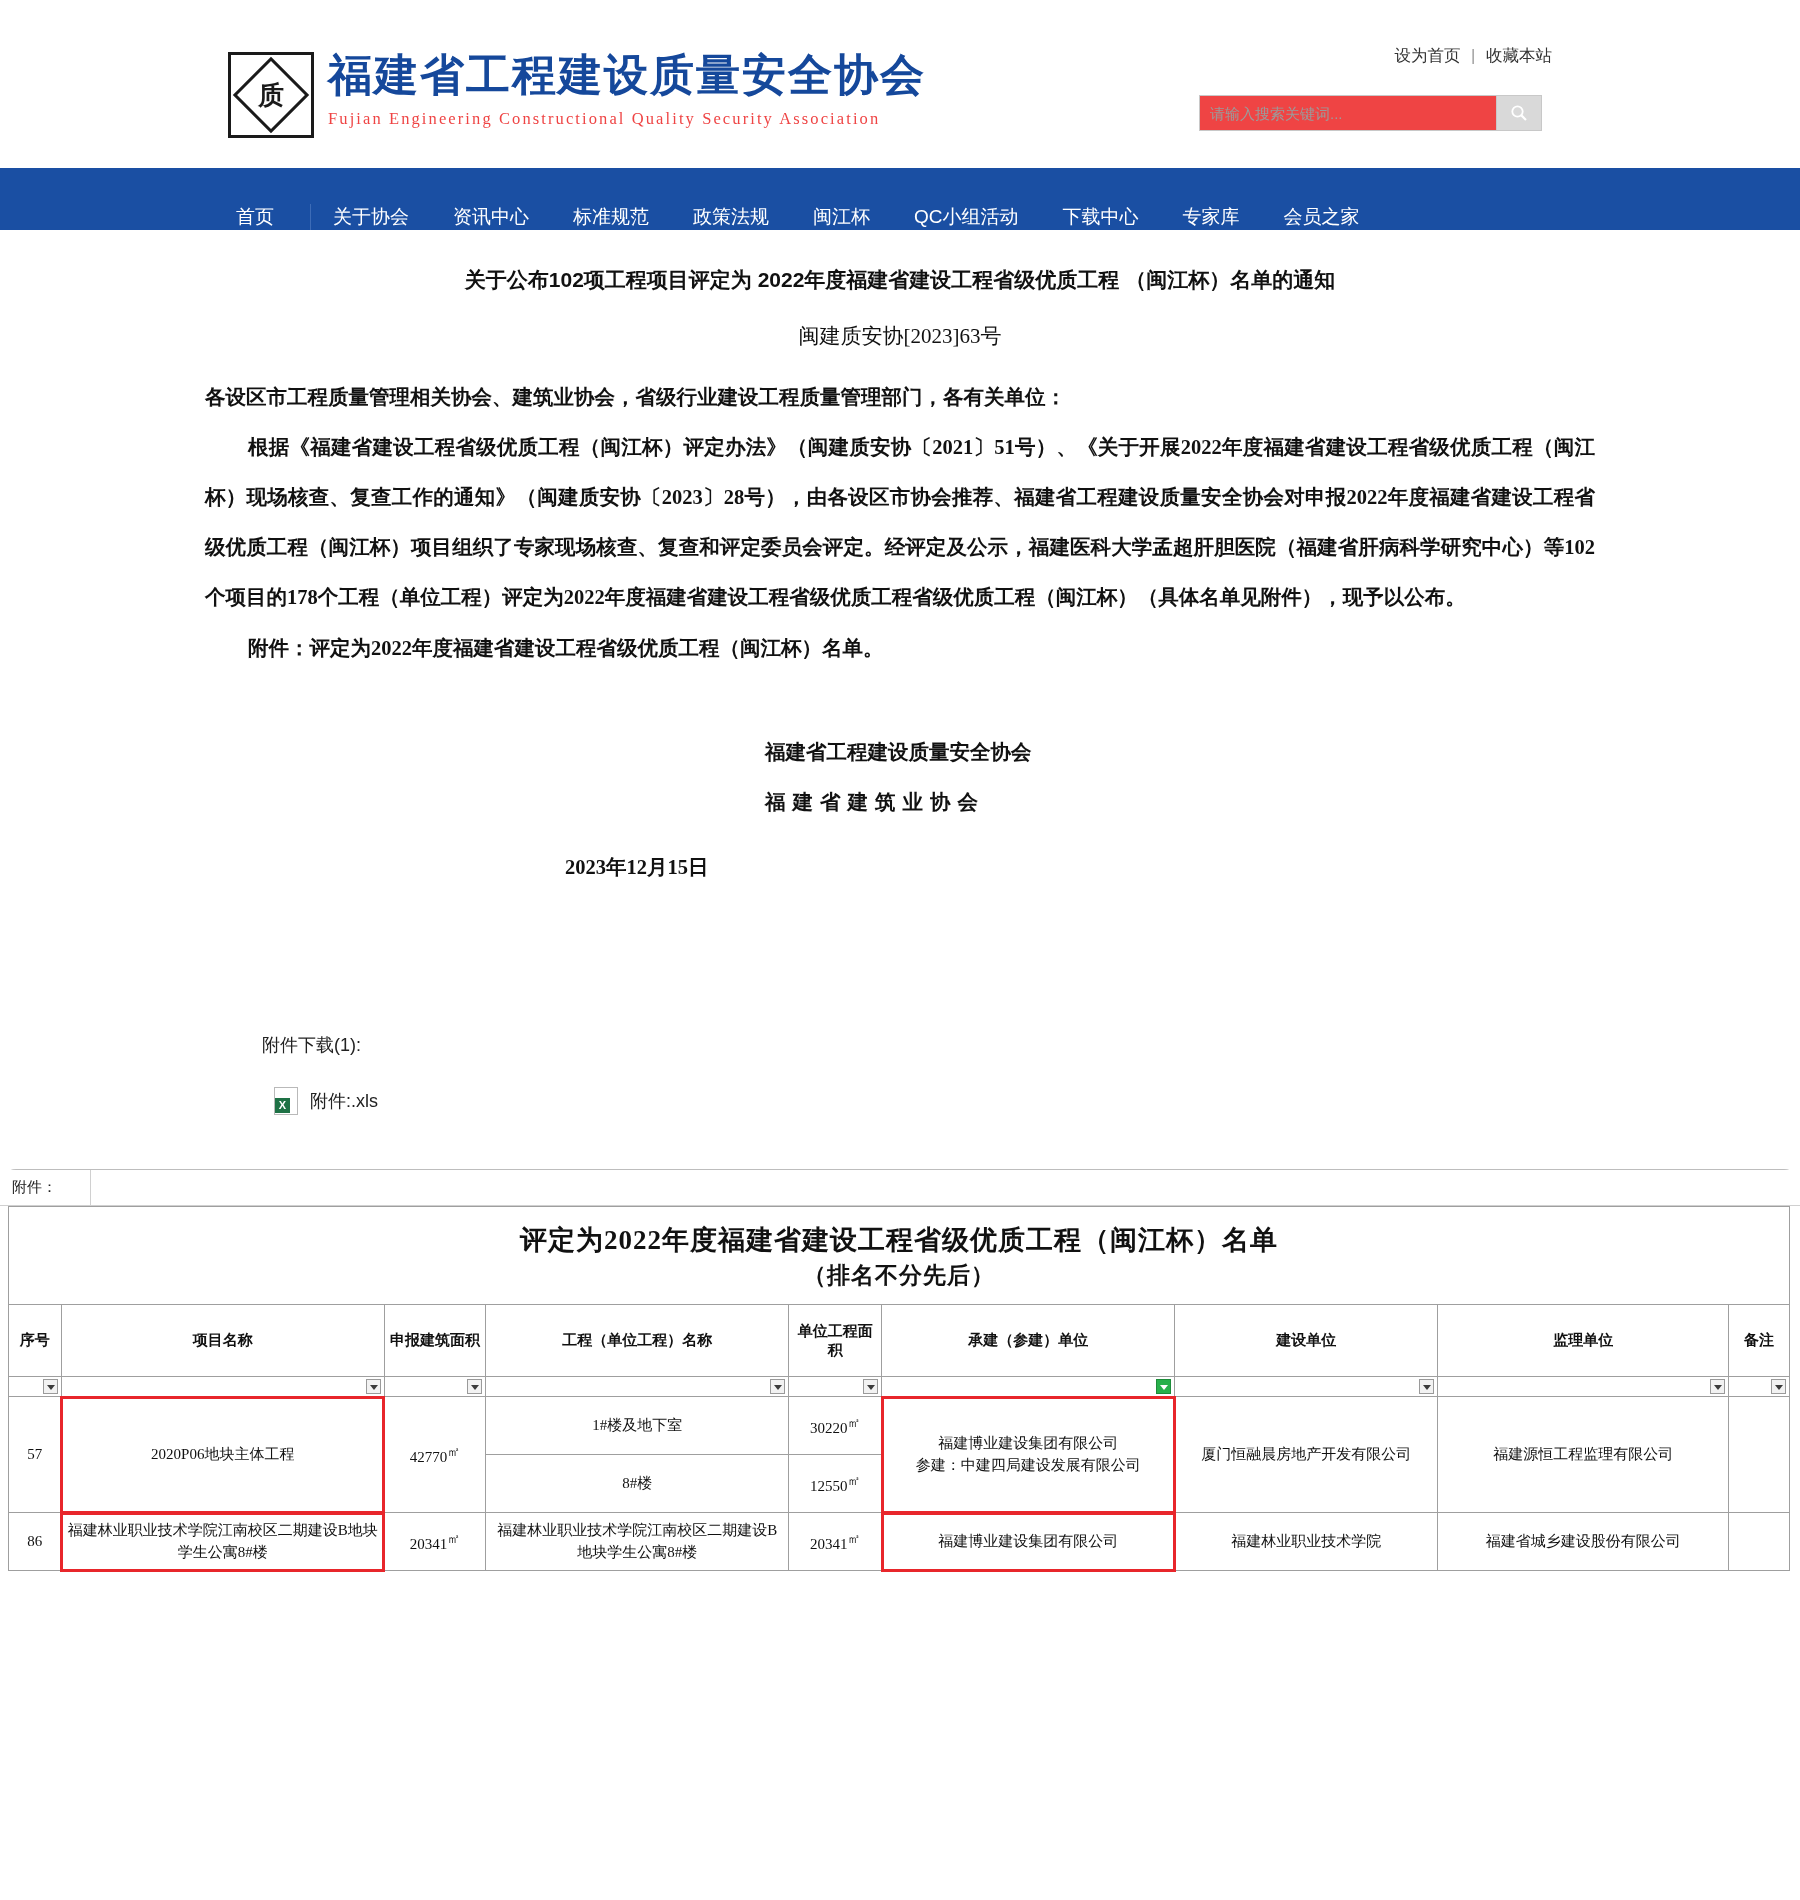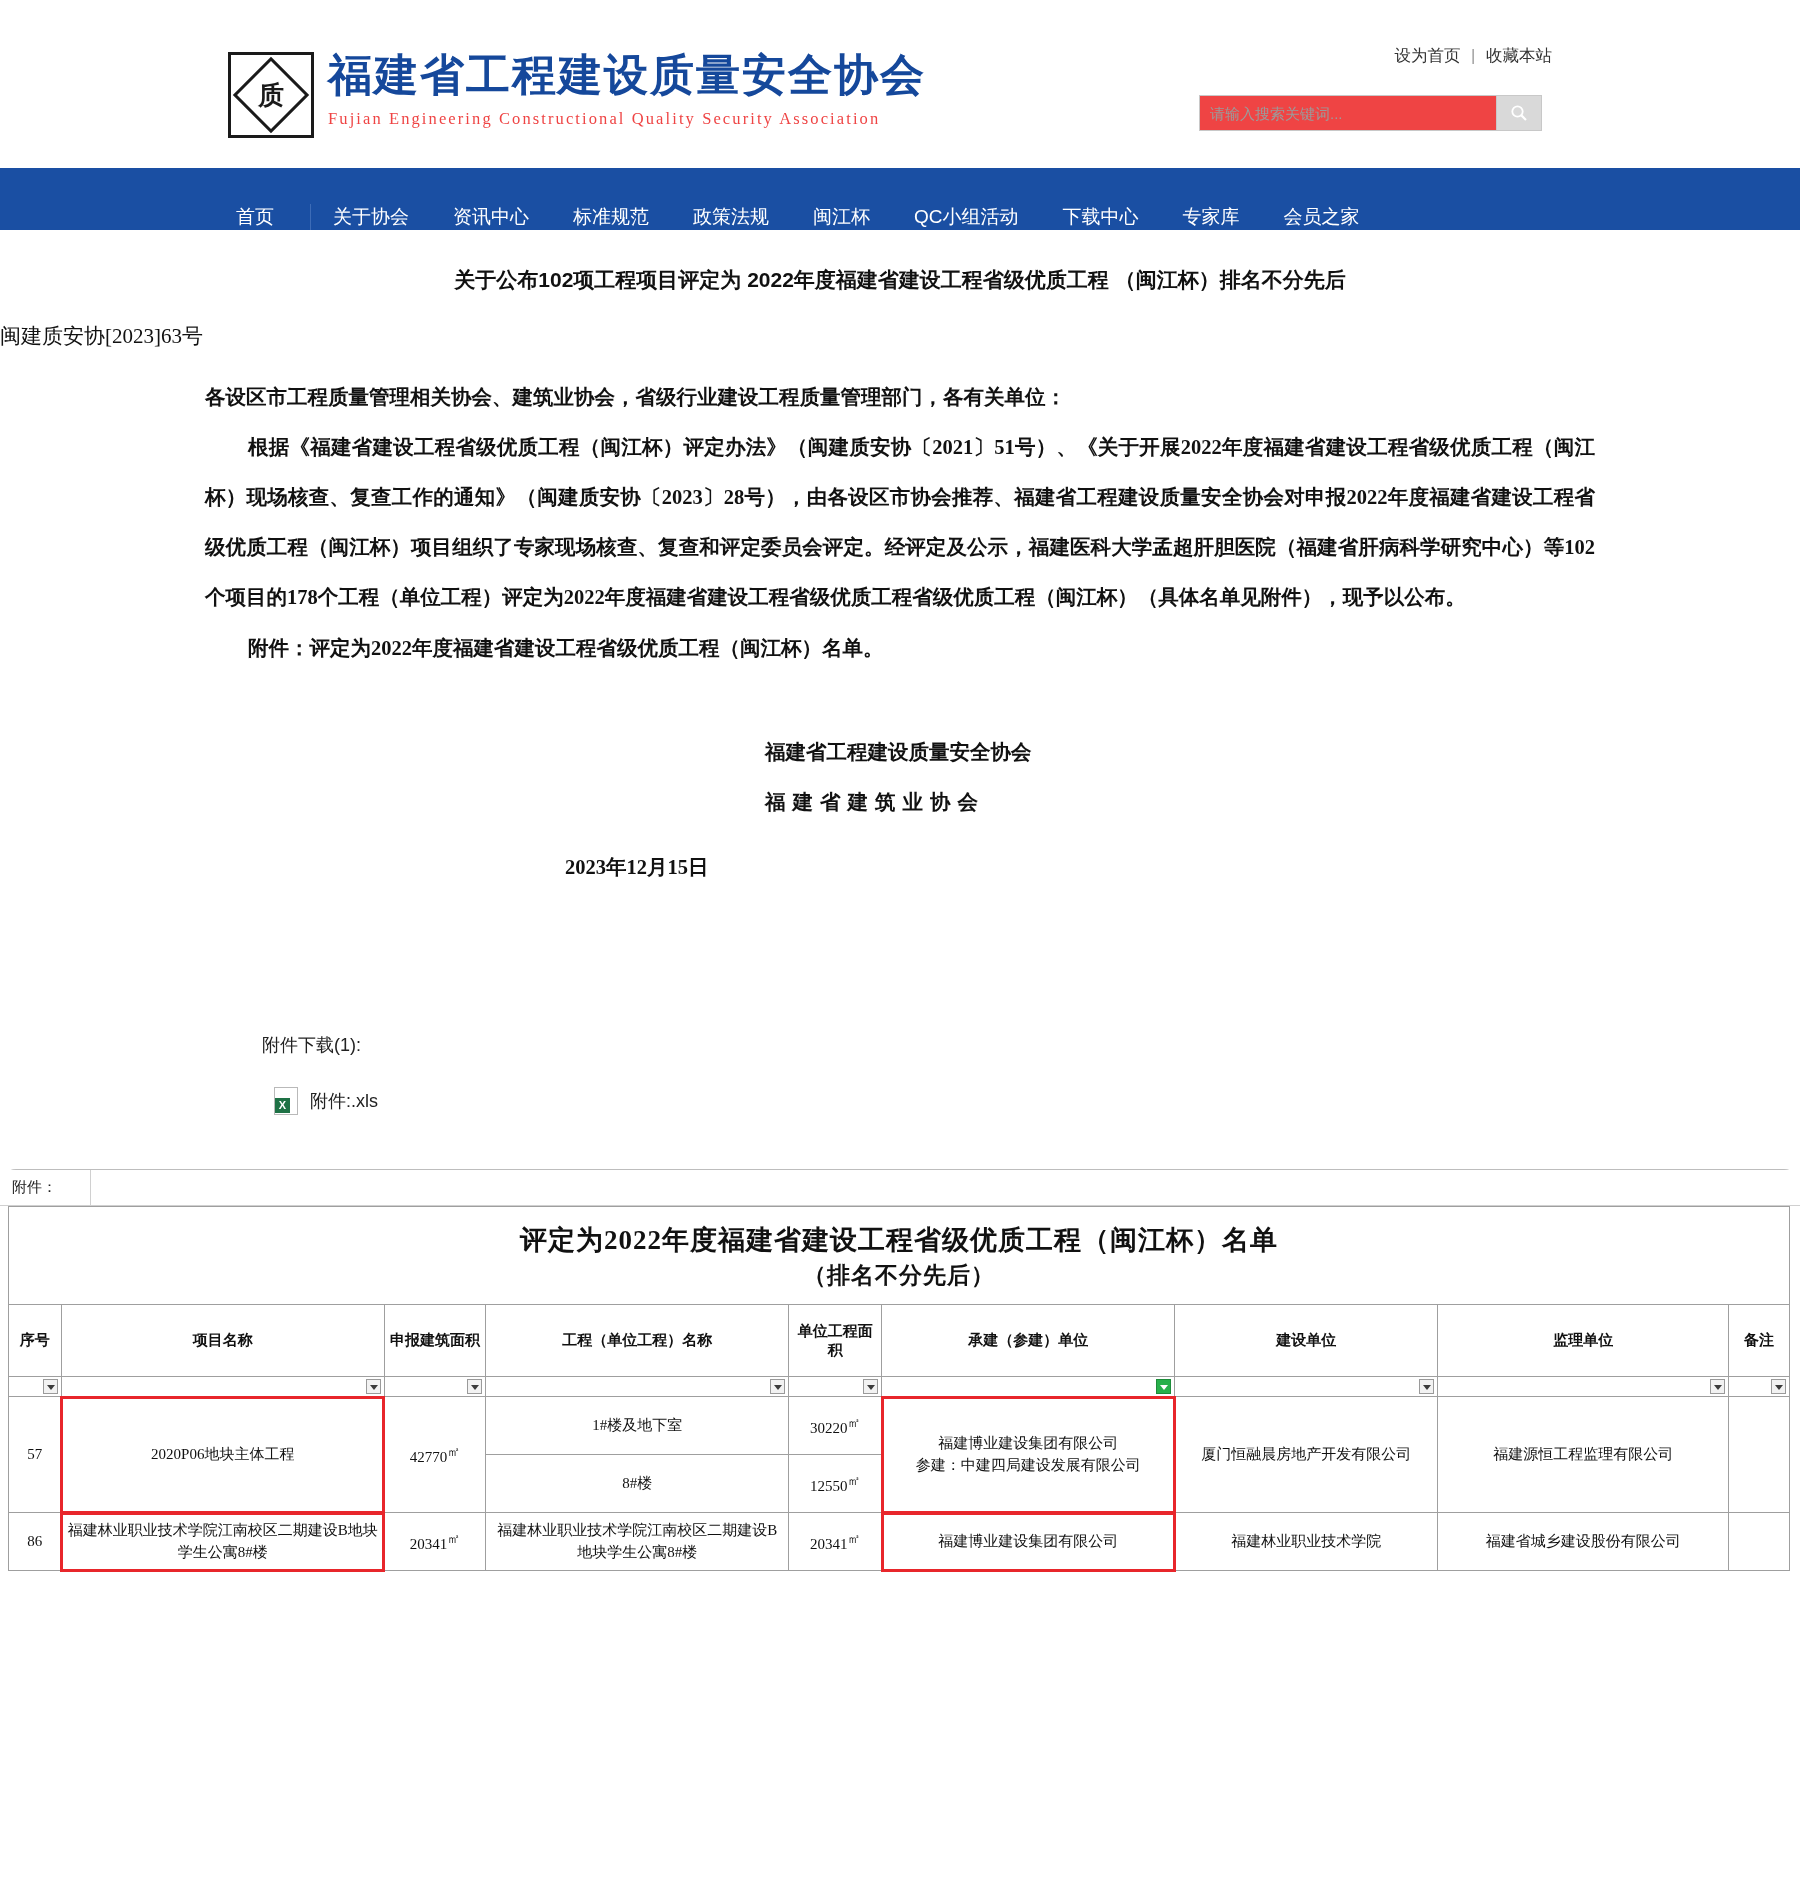--- a/index.html
+++ b/index.html
@@ -138,20 +138,21 @@
   .art-title {
     text-align: center;
     font-size: 21px;
     font-weight: bold;
     color: #111;
     line-height: 1.5;
     padding: 0 230px;
     font-family: "Liberation Sans", sans-serif;
   }
   .art-docnum {
+    text-align: center;
     font-size: 21px;
     color: #111;
     margin-top: 26px;
     font-family: "Liberation Serif", serif;
   }
   .art-body {
     padding: 0 205px 0 205px;
     margin-top: 22px;
     font-weight: bold;
   }
@@ -353,21 +354,21 @@
   <div class="nav-item">标准规范</div>
   <div class="nav-item">政策法规</div>
   <div class="nav-item">闽江杯</div>
   <div class="nav-item">QC小组活动</div>
   <div class="nav-item">下载中心</div>
   <div class="nav-item">专家库</div>
   <div class="nav-item">会员之家</div>
 </div>
 
 <div class="article">
-  <div class="art-title">关于公布102项工程项目评定为 2022年度福建省建设工程省级优质工程 （闽江杯）排名不分先后</div>
+  <div class="art-title">关于公布102项工程项目评定为 2022年度福建省建设工程省级优质工程 （闽江杯）名单的通知</div>
   <div class="art-docnum">闽建质安协[2023]63号</div>
 
   <div class="art-body">
     <div class="art-p">各设区市工程质量管理相关协会、建筑业协会，省级行业建设工程质量管理部门，各有关单位：</div>
     <div class="art-p indent">根据《福建省建设工程省级优质工程（闽江杯）评定办法》（闽建质安协〔2021〕51号）、《关于开展2022年度福建省建设工程省级优质工程（闽江杯）现场核查、复查工作的通知》（闽建质安协〔2023〕28号），由各设区市协会推荐、福建省工程建设质量安全协会对申报2022年度福建省建设工程省级优质工程（闽江杯）项目组织了专家现场核查、复查和评定委员会评定。经评定及公示，福建医科大学孟超肝胆医院（福建省肝病科学研究中心）等102个项目的178个工程（单位工程）评定为2022年度福建省建设工程省级优质工程省级优质工程（闽江杯）（具体名单见附件），现予以公布。</div>
     <div class="art-p indent">附件：评定为2022年度福建省建设工程省级优质工程（闽江杯）名单。</div>
 
     <div class="sign-block">
       <div>福建省工程建设质量安全协会</div>
       <div class="sign-2">福建省建筑业协会</div>

